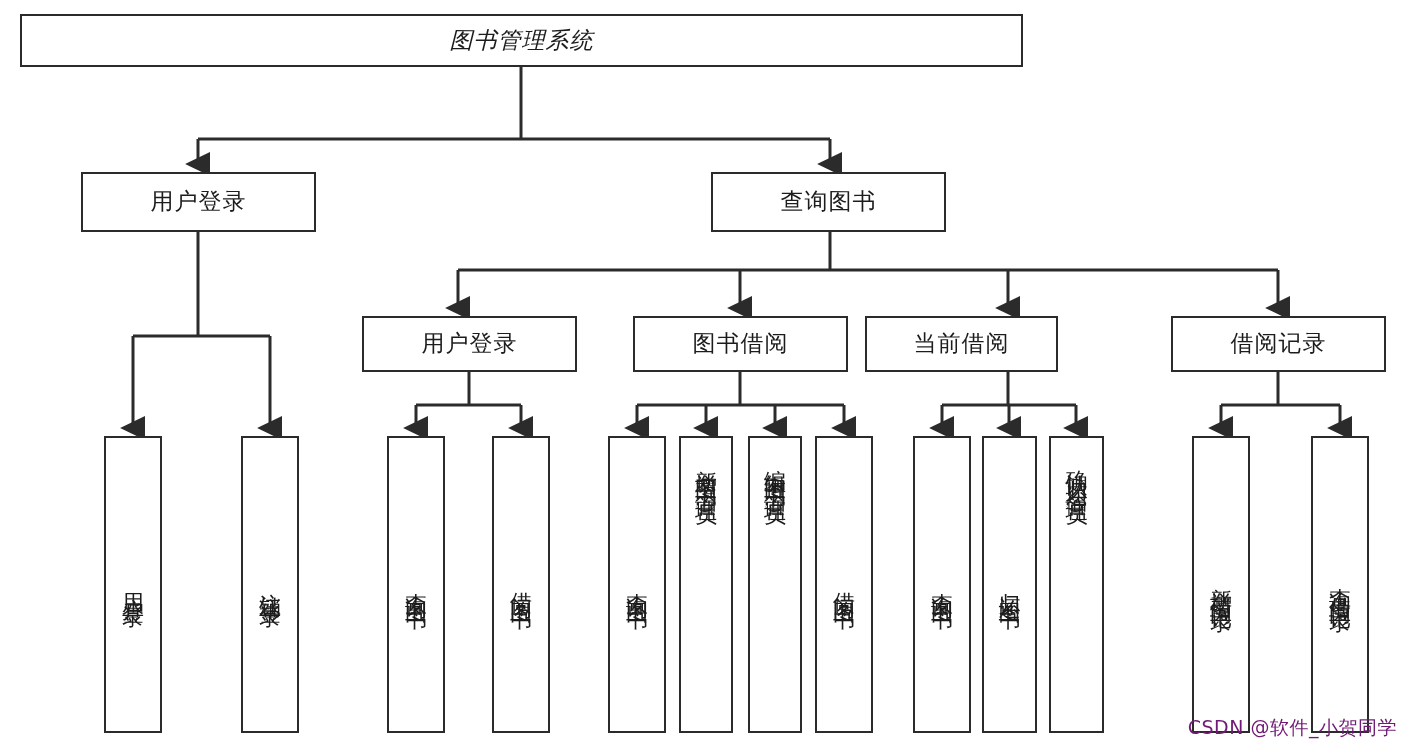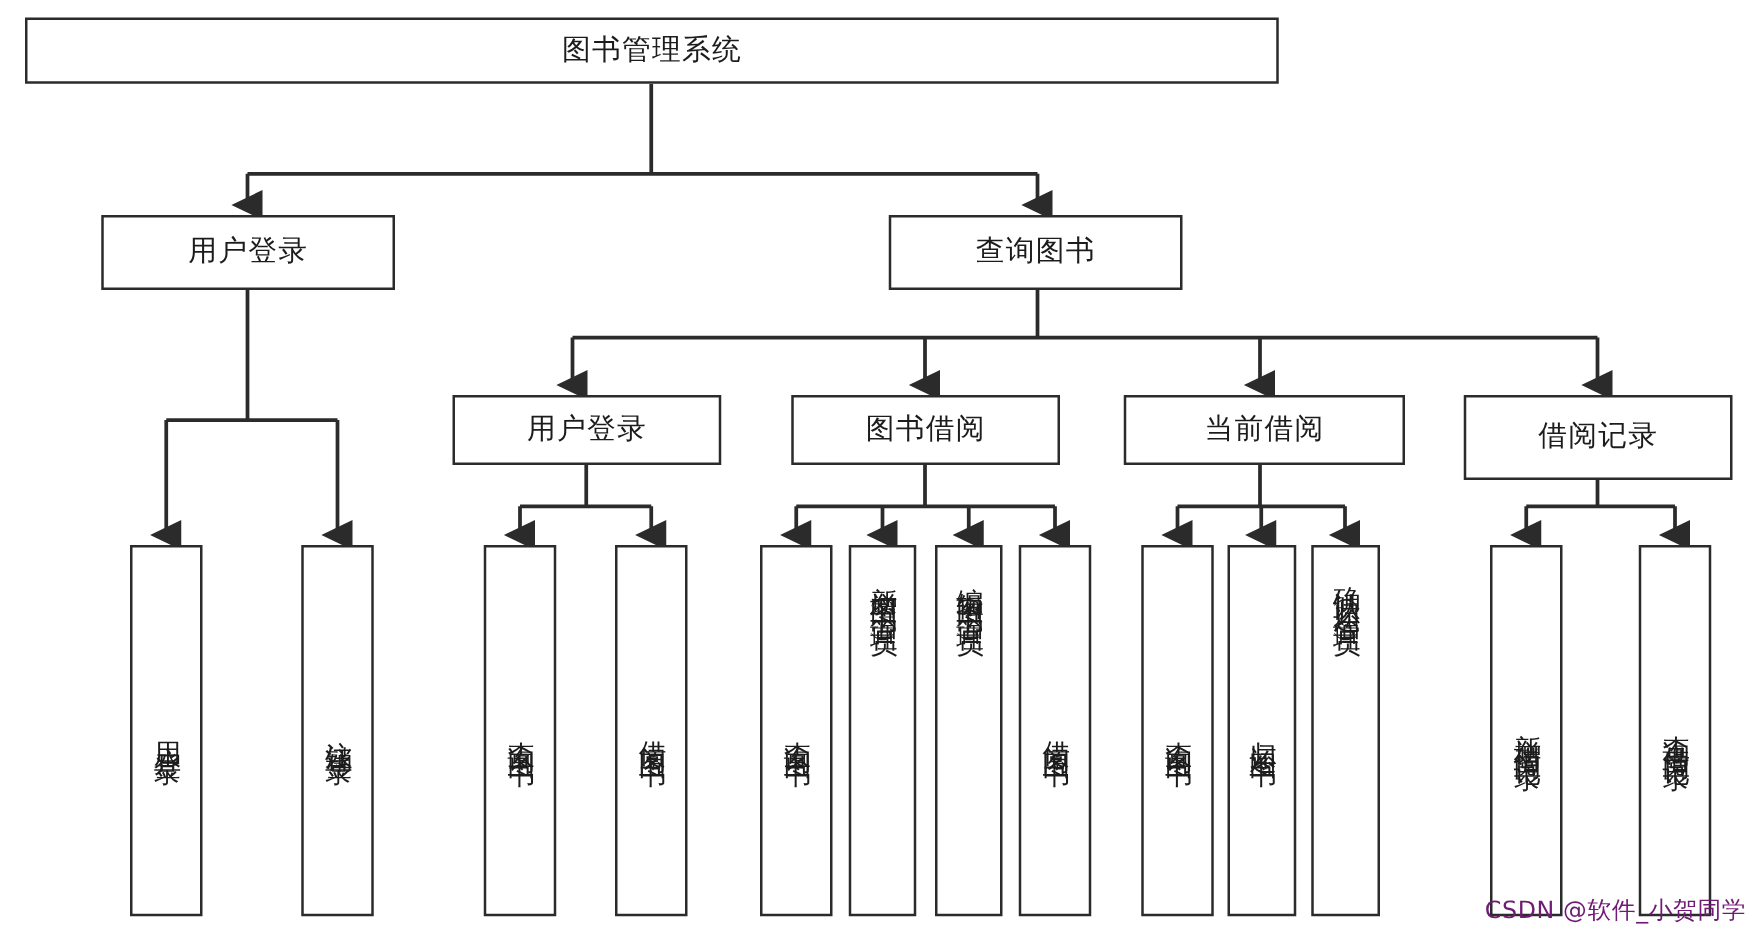--- a/index.html
+++ b/index.html
@@ -125,45 +125,45 @@
       <path d="M1009,405 L1009,428" marker-end="url(#arrowhead)"></path>
       <path d="M1076,405 L1076,428" marker-end="url(#arrowhead)"></path>
 
       <path d="M1278,372 L1278,405"></path>
       <path d="M1221,405 L1340,405"></path>
       <path d="M1221,405 L1221,428" marker-end="url(#arrowhead)"></path>
       <path d="M1340,405 L1340,428" marker-end="url(#arrowhead)"></path>
     </g>
   </svg>
 
-  <div class="node root" style="left:20px; top:14px; width:1003px; height:53px;">
+  <div class="node root" style="left:20px; top:14px; width:1003px; height:53px;font-style:italic;">
     <span class="node-label">图书管理系统</span>
   </div>
 
   <div class="node level2" style="left:81px; top:172px; width:235px; height:60px;">
     <span class="node-label">用户登录</span>
   </div>
 
   <div class="node level2" style="left:711px; top:172px; width:235px; height:60px;">
     <span class="node-label">查询图书</span>
   </div>
 
   <div class="node level3" style="left:362px; top:316px; width:215px; height:56px;">
     <span class="node-label">用户登录</span>
   </div>
 
   <div class="node level3" style="left:633px; top:316px; width:215px; height:56px;">
     <span class="node-label">图书借阅</span>
   </div>
 
-  <div class="node level3" style="left:899px; top:316px; width:225px; height:56px;">
+  <div class="node level3" style="left:865px; top:316px; width:193px; height:56px;">
     <span class="node-label">当前借阅</span>
   </div>
 
-  <div class="node level3" style="left:1171px; top:316px; width:215px; height:68px;">
+  <div class="node level3" style="left:1171px; top:316px; width:215px; height:56px;">
     <span class="node-label">借阅记录</span>
   </div>
 
   <div class="node vertical centered" style="left:104px; top:436px; width:58px; height:297px;">
     <span class="node-label">用户登录</span>
   </div>
 
   <div class="node vertical centered" style="left:241px; top:436px; width:58px; height:297px;">
     <span class="node-label">注销登录</span>
   </div>

